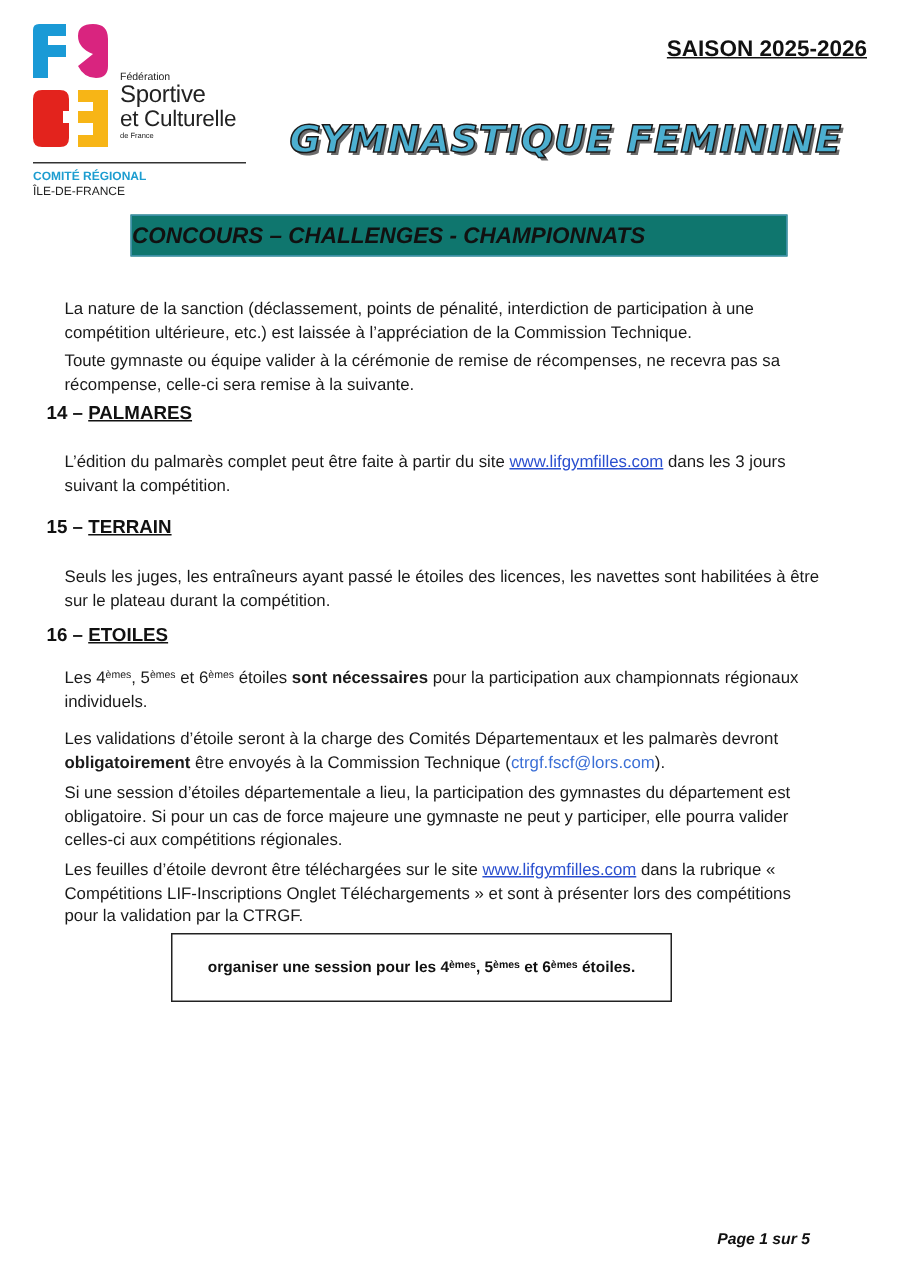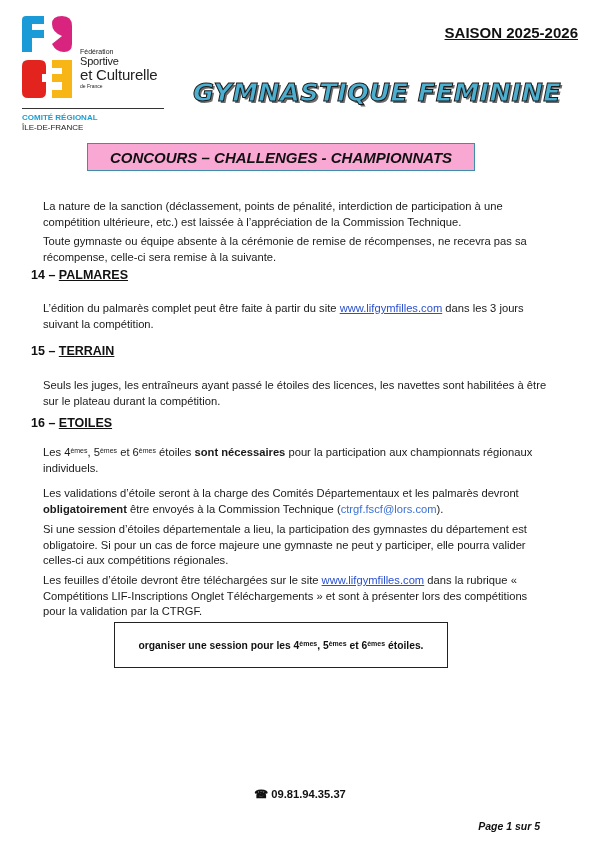--- a/index.html
+++ b/index.html
@@ -3,34 +3,34 @@
   <meta charset="utf-8">
   <style>
     * { margin: 0; padding: 0; box-sizing: border-box; }
     html, body { width: 600px; height: 848px; background: #ffffff; overflow: hidden; }
     body { position: relative; font-family: "Liberation Sans", sans-serif; color: #1a1a1a; }
 
     .logo { position: absolute; left: 22px; top: 16px; width: 145px; height: 112px; }
     .logo-mark { position: absolute; left: 0; top: 0; width: 52px; height: 84px; }
     .logo-text { position: absolute; left: 58px; top: 32px; line-height: 1; color: #222; }
     .logo-text .l1 { font-size: 7px; display:block; }
-    .logo-text .l2 { font-size: 11px; display:block; margin-top:1px; letter-spacing: -0.2px; }
+    .logo-text .l2 { font-size: 16px; display:block; margin-top:1px; letter-spacing: -0.2px; }
     .logo-text .l3 { font-size: 15px; display:block; letter-spacing: -0.2px; }
     .logo-text .l4 { font-size: 5px; display:block; margin-top:2px; }
     .logo-rule { position: absolute; left: 0; top: 92px; width: 142px; height: 1px; background: #333; }
     .logo-comite { position: absolute; left: 0; top: 97px; font-size: 8px; font-weight: bold; color: #1d9dd0; }
     .logo-idf { position: absolute; left: 0; top: 107px; font-size: 8px; color: #222; }
 
     .saison { position: absolute; right: 22px; top: 24px; font-family: "Liberation Sans", sans-serif; font-weight: bold; font-size: 15px; text-decoration: underline; color: #111; text-align: right; }
 
     .gym-title { position: absolute; left: 193px; top: 78px; font-family: "DejaVu Sans", sans-serif; font-weight: bold; font-style: italic; font-size: 25px; color: #4cafd0; letter-spacing: 0.5px;
       -webkit-text-stroke: 1px #1a1a1a;
       text-shadow: 2px 2px 0 #6b6b6b; transform: scaleX(1.02); transform-origin: left; }
 
-    .banner { position: absolute; left: 87px; top: 143px; width: 388px; height: 28px; background: #f9a8d4; border: 1px solid #3c8fa6; display: flex; align-items: center; justify-content: center; }
+    .banner { position: absolute; left: 87px; top: 143px; width: 438px; height: 28px; background: #0f766e; border: 1px solid #3c8fa6; display: flex; align-items: center; justify-content: flex-start; }
     .banner span { font-style: italic; font-weight: bold; font-size: 15px; color: #111; }
 
     .content { position: absolute; left: 31px; width: 530px; font-size: 11.2px; line-height: 15.5px; color: #1a1a1a; }
     .content p { margin: 12px; }
     .heading { font-weight: bold; font-size: 12.5px; color: #111; }
     .heading u { text-decoration: underline; }
     a.link { color: #2a4fcf; text-decoration: underline; }
     .email { color: #3b6fd6; }
     sup { font-size: 7px; vertical-align: top; position: relative; top: -2px; }
 
@@ -69,21 +69,21 @@
 <div class="gym-title">GYMNASTIQUE FEMININE</div>
 
 <div class="banner">
   <span>CONCOURS – CHALLENGES - CHAMPIONNATS</span>
 </div>
 
 <div class="content" style="top:187px;">
   <p>La nature de la sanction (déclassement, points de pénalité, interdiction de participation à une compétition ultérieure, etc.) est laissée à l’appréciation de la Commission Technique.</p>
 </div>
 <div class="content" style="top:222px;">
-  <p>Toute gymnaste ou équipe absente à la cérémonie de remise de récompenses, ne recevra pas sa récompense, celle-ci sera remise à la suivante.</p>
+  <p>Toute gymnaste ou équipe valider à la cérémonie de remise de récompenses, ne recevra pas sa récompense, celle-ci sera remise à la suivante.</p>
 </div>
 
 <div class="content heading" style="top:268px;">
   <span>14 – </span><u>PALMARES</u>
 </div>
 <div class="content" style="top:289px;">
   <p><span>L’édition du palmarès complet peut être faite à partir du site </span><a class="link">www.lifgymfilles.com</a><span> dans les 3 jours suivant la compétition.</span></p>
 </div>
 
 <div class="content heading" style="top:344px;">
@@ -109,15 +109,14 @@
   <p><span>Les feuilles d’étoile devront être téléchargées sur le site </span><a class="link">www.lifgymfilles.com</a><span> dans la rubrique « Compétitions LIF-Inscriptions Onglet Téléchargements » et sont à présenter lors des compétitions pour la validation par la CTRGF.</span></p>
 </div>
 
 <div class="notice">
   <div>
     <div><span>organiser une session pour les 4</span><sup>èmes</sup><span>, 5</span><sup>èmes</sup><span> et 6</span><sup>èmes</sup><span> étoiles.</span></div>
   </div>
 </div>
 
 <div class="footer-addr">
-  <div><span>☎</span><span> 09.81.94.35.37</span></div>
 </div>
 <div class="footer-page">Page 1 sur 5</div>
 
 </body></html>

